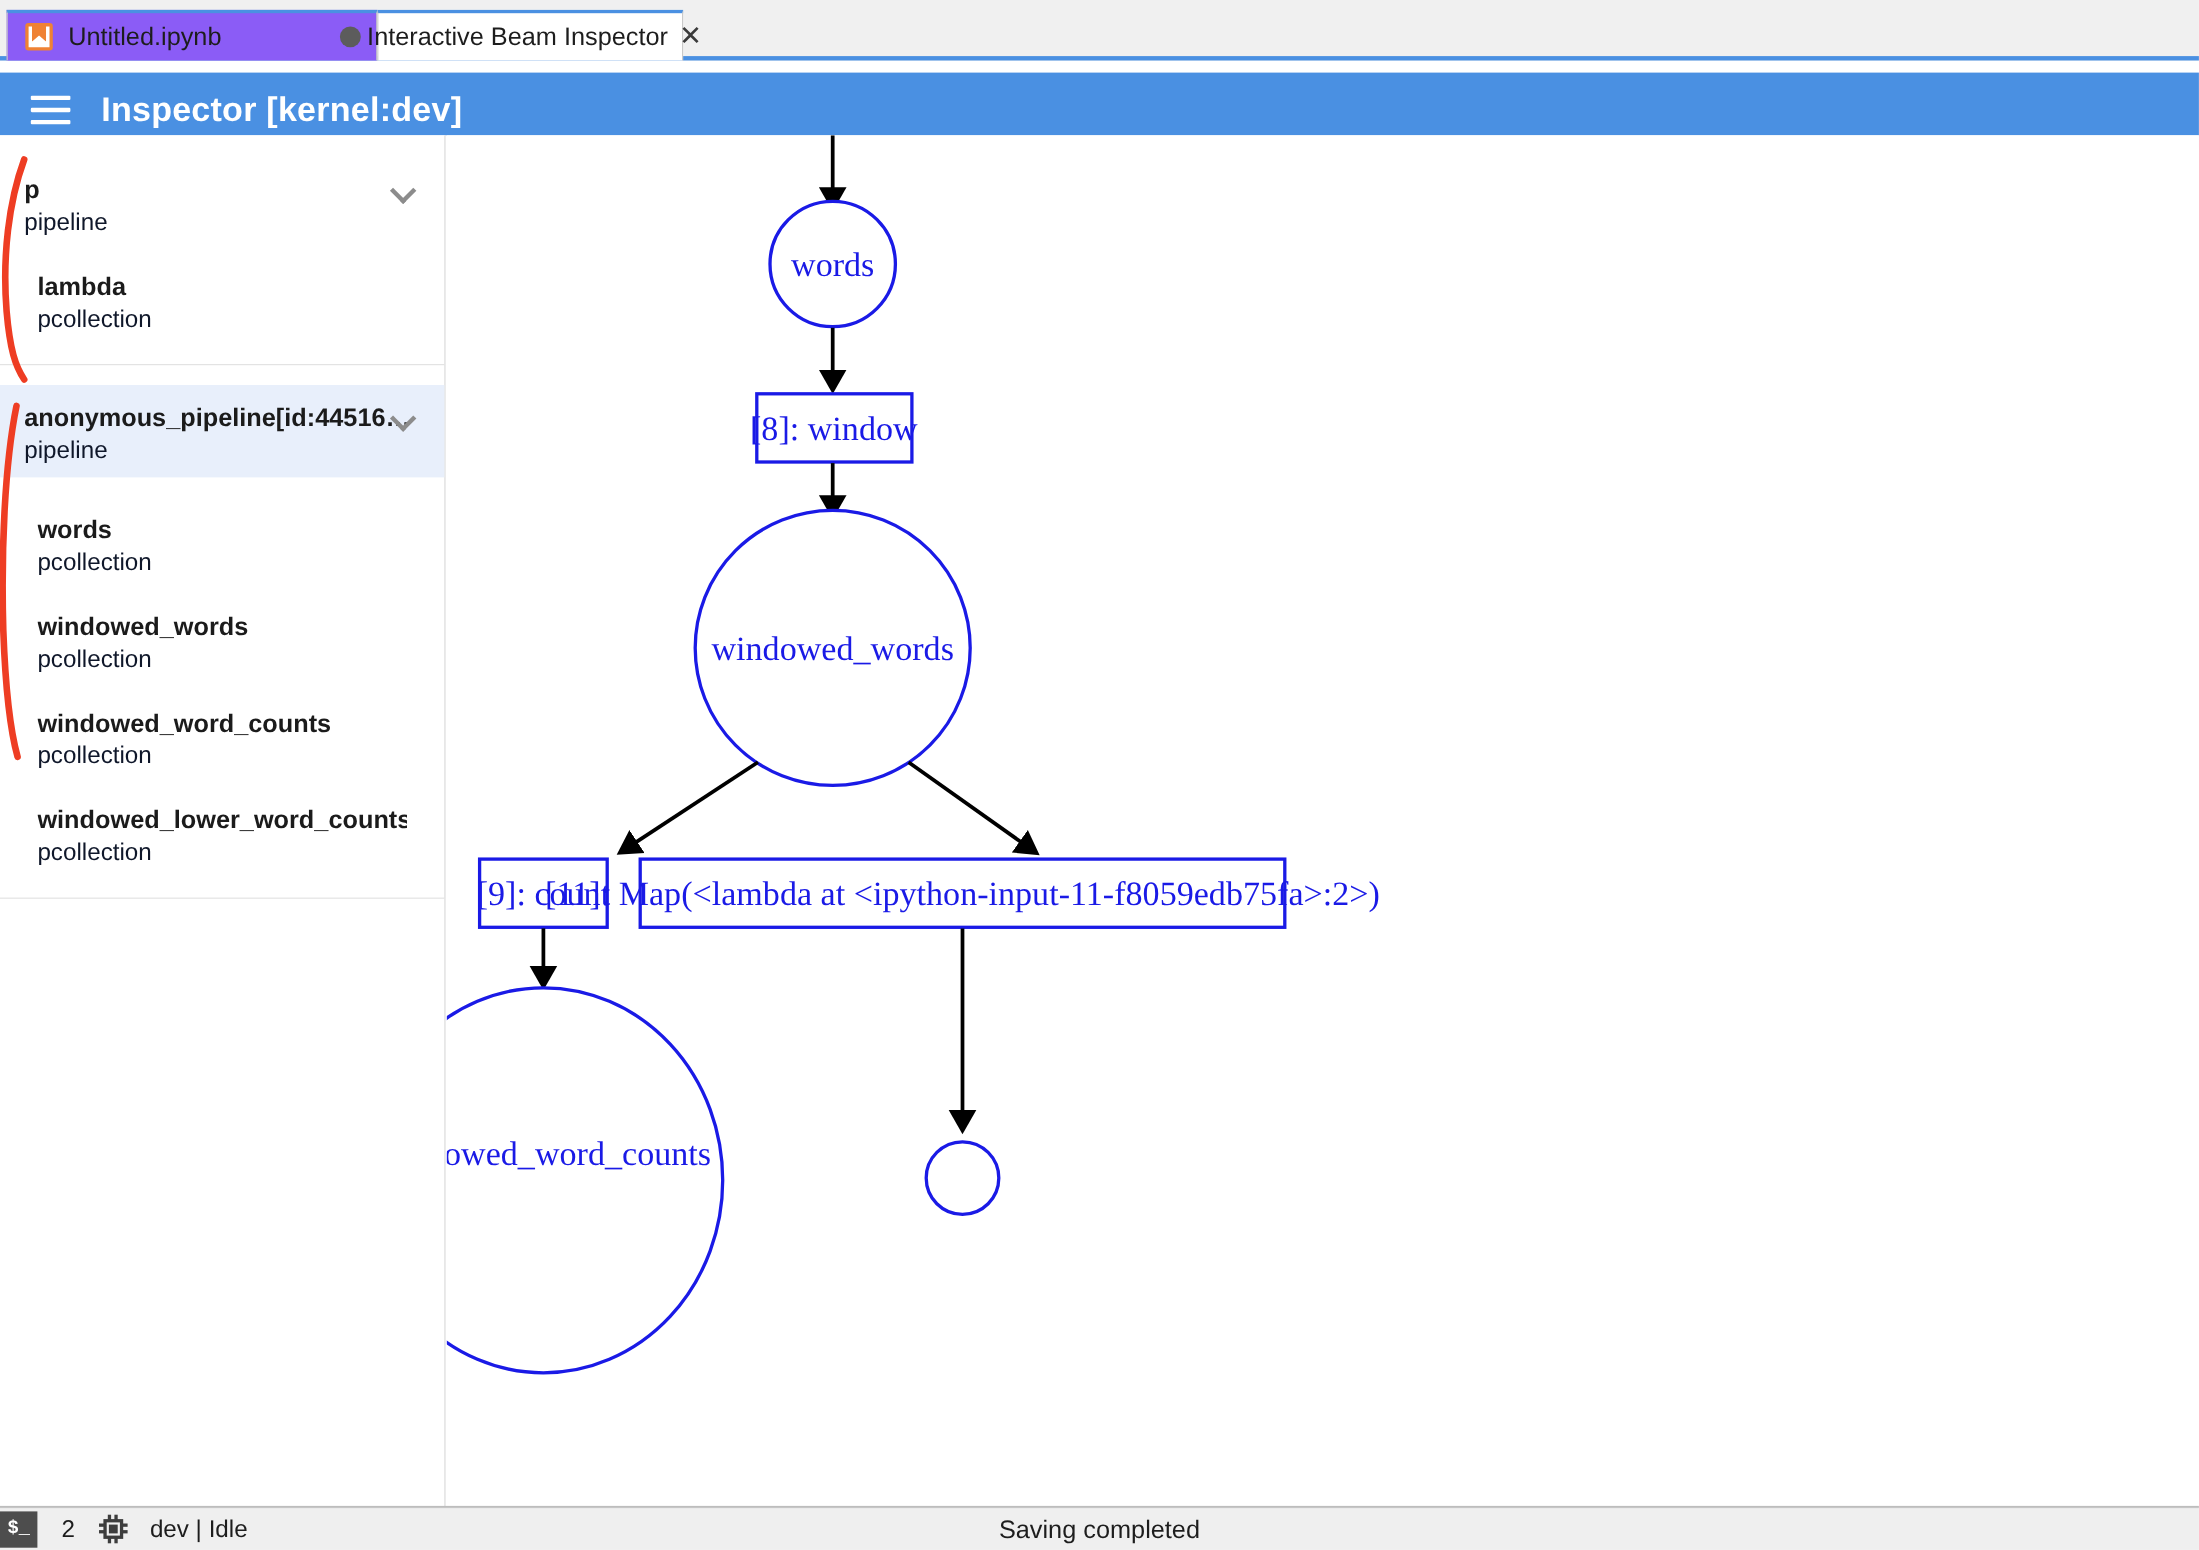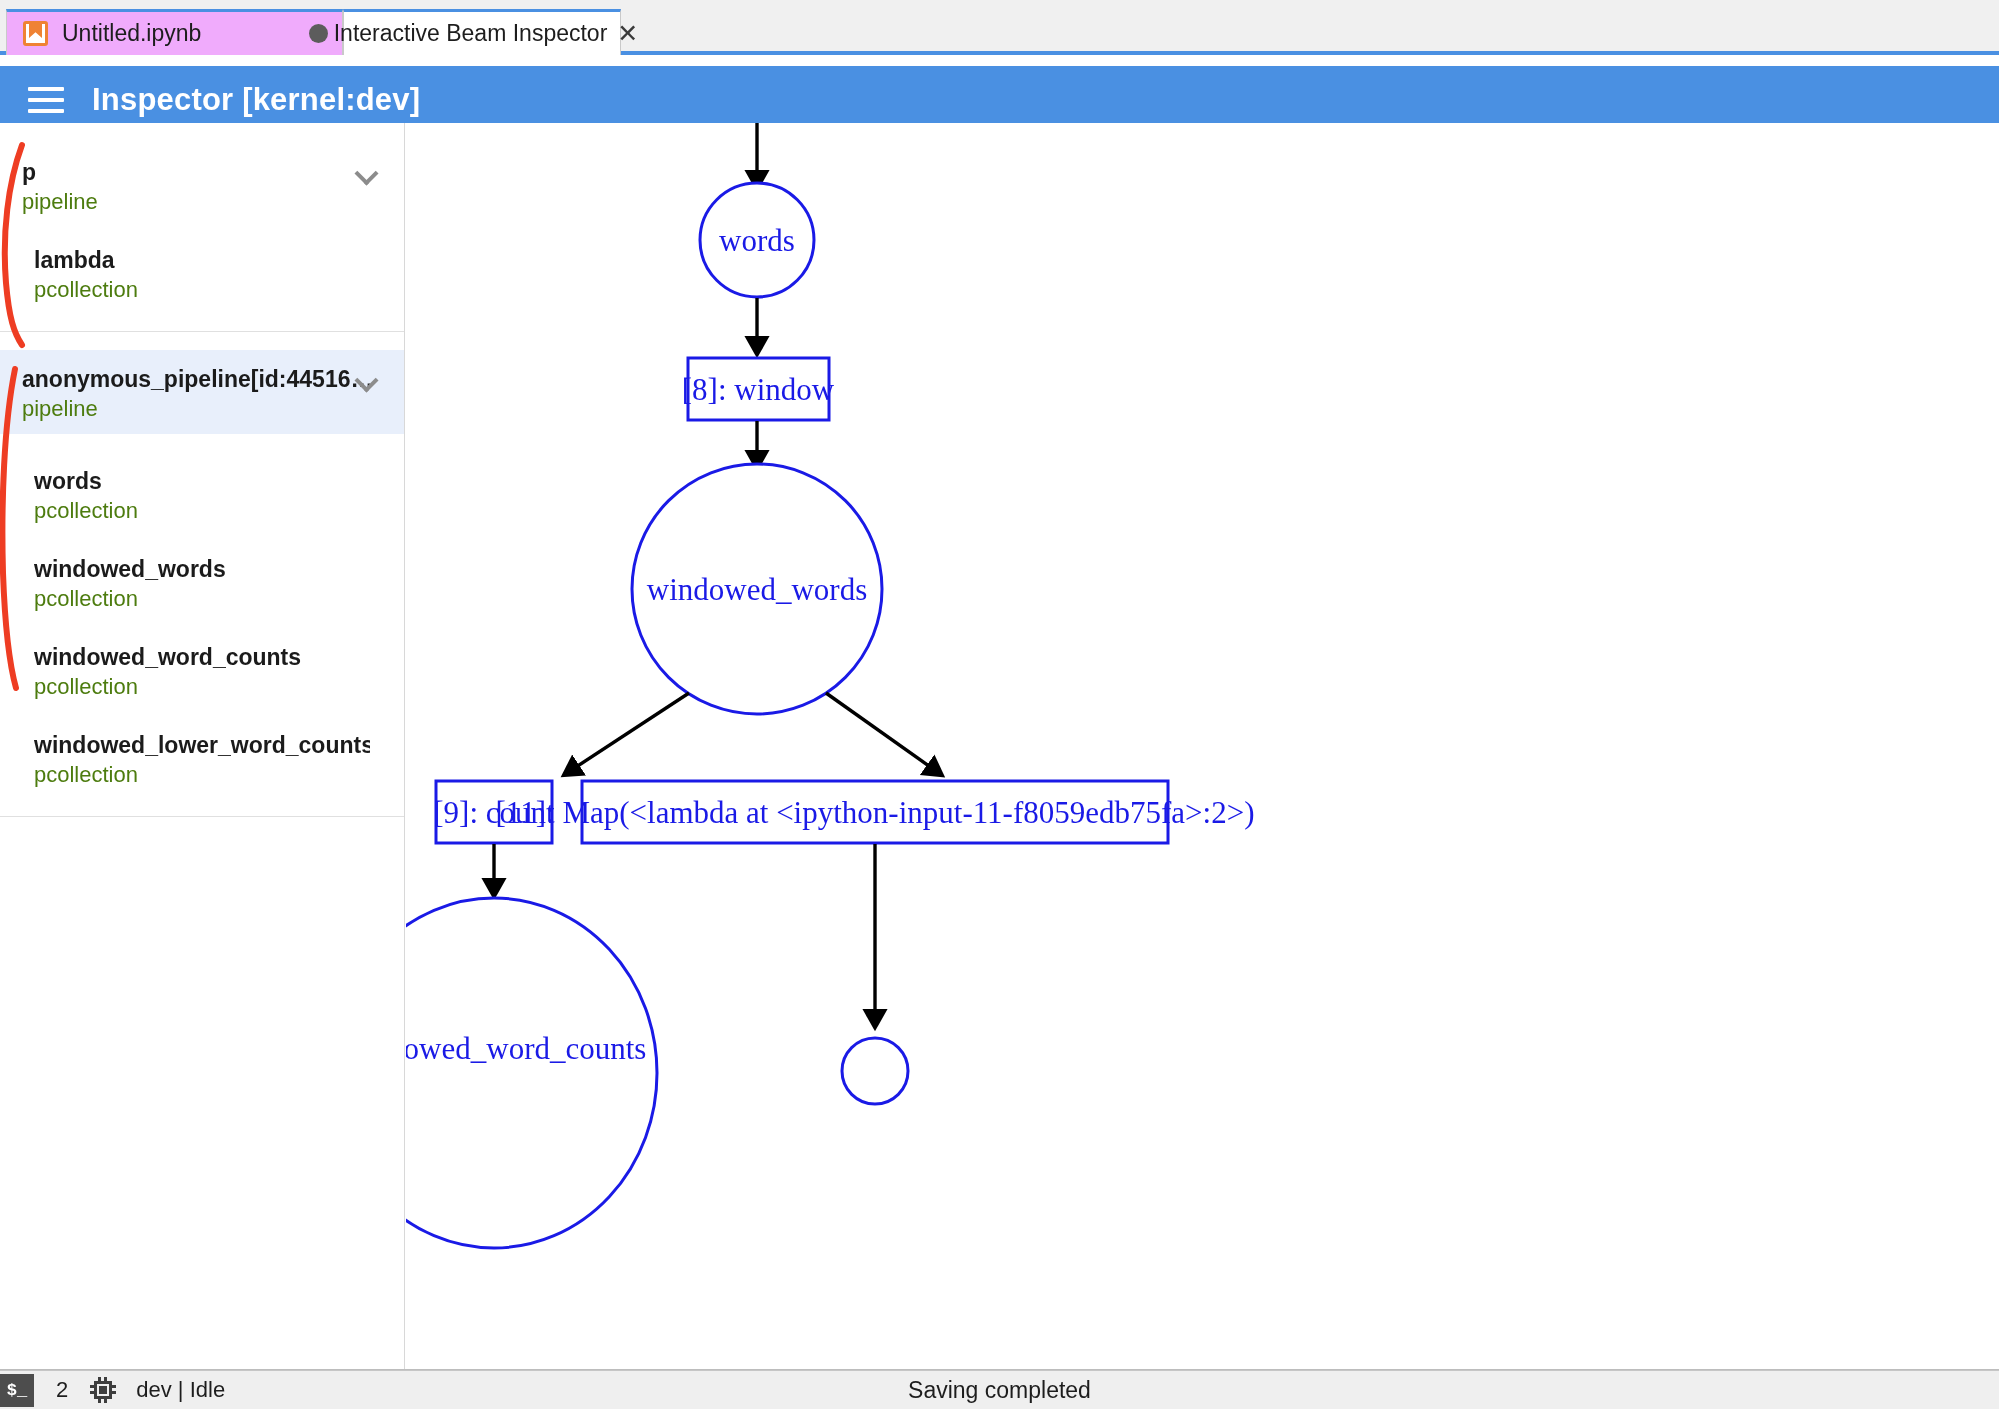--- a/index.html
+++ b/index.html
@@ -34,21 +34,21 @@
     display: flex;
     align-items: center;
     border: 1px solid #c9c9c9;
     border-bottom: none;
     font-size: 23px;
     color: #1d1d1d;
   }
   .tab-notebook {
     left: 6px;
     width: 337px;
-    background: #f0abfc;
+    background: #8b5cf6;
     border-top: 3px solid #4a90e2;
     padding: 0 14px 0 16px;
   }
   .tab-inspector {
     left: 343px;
     width: 278px;
     background: #ffffff;
     border-top: 3px solid #4a90e2;
     padding: 0 10px 0 18px;
     justify-content: center;
@@ -155,21 +155,21 @@
   .item-name {
     font-size: 23px;
     font-weight: bold;
     color: #1b1b1b;
     white-space: nowrap;
     overflow: hidden;
     line-height: 30px;
   }
   .item-type {
     font-size: 22px;
-    color: #4d7c0f;
+    color: #0f172a;
     line-height: 30px;
   }
   .chevron {
     position: absolute;
     right: 26px;
     top: 8px;
     width: 20px; height: 20px;
   }
   .chevron::before {
     content: "";

